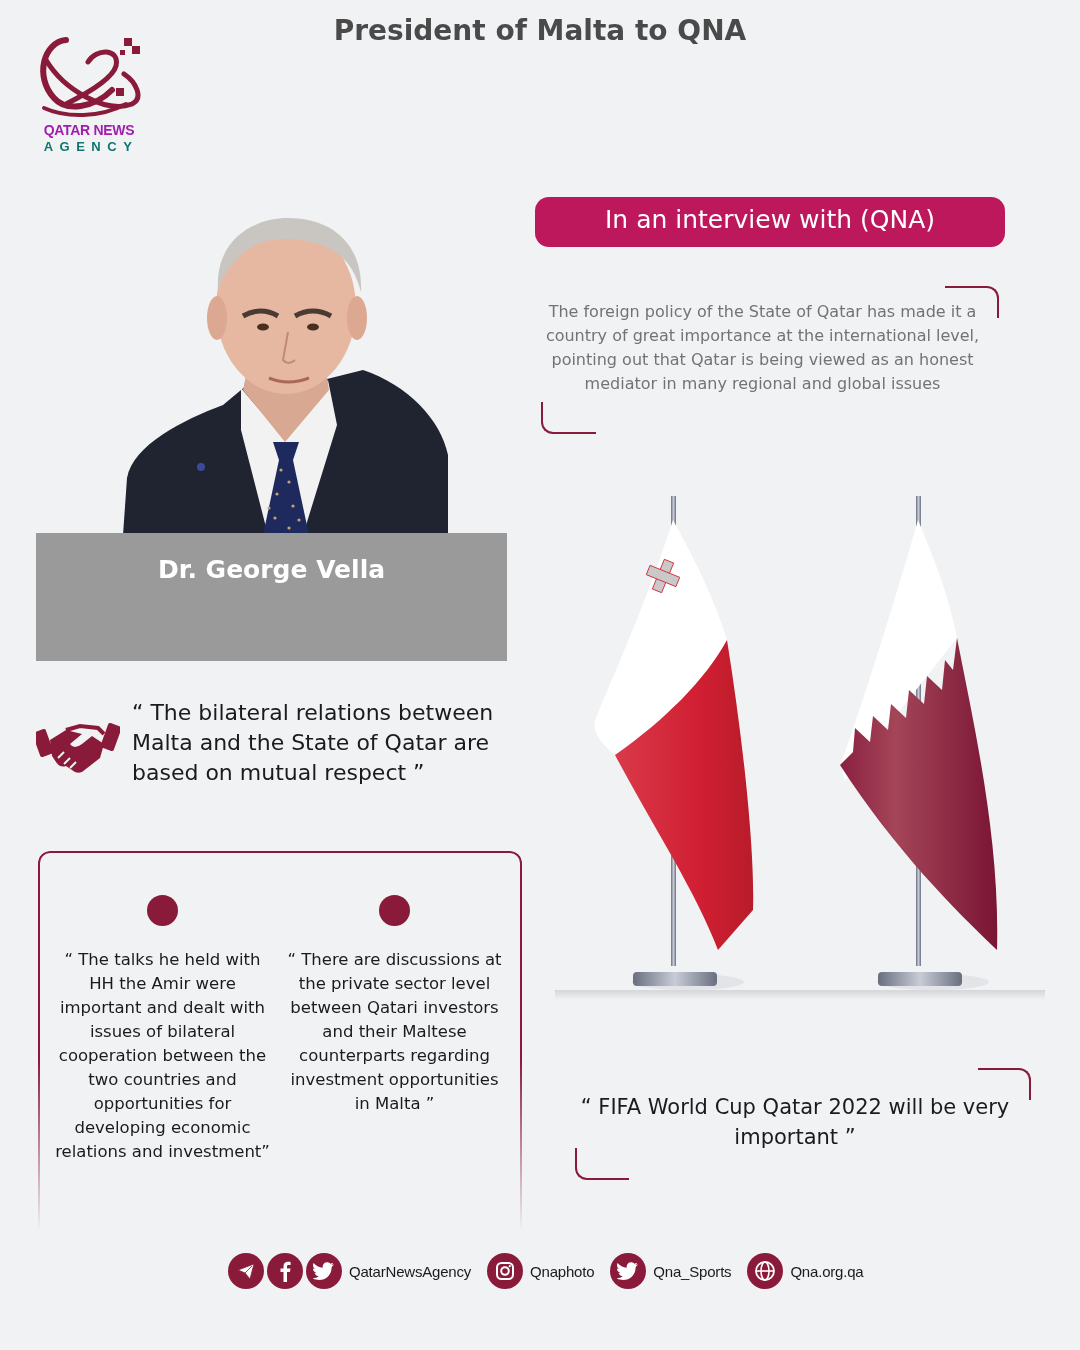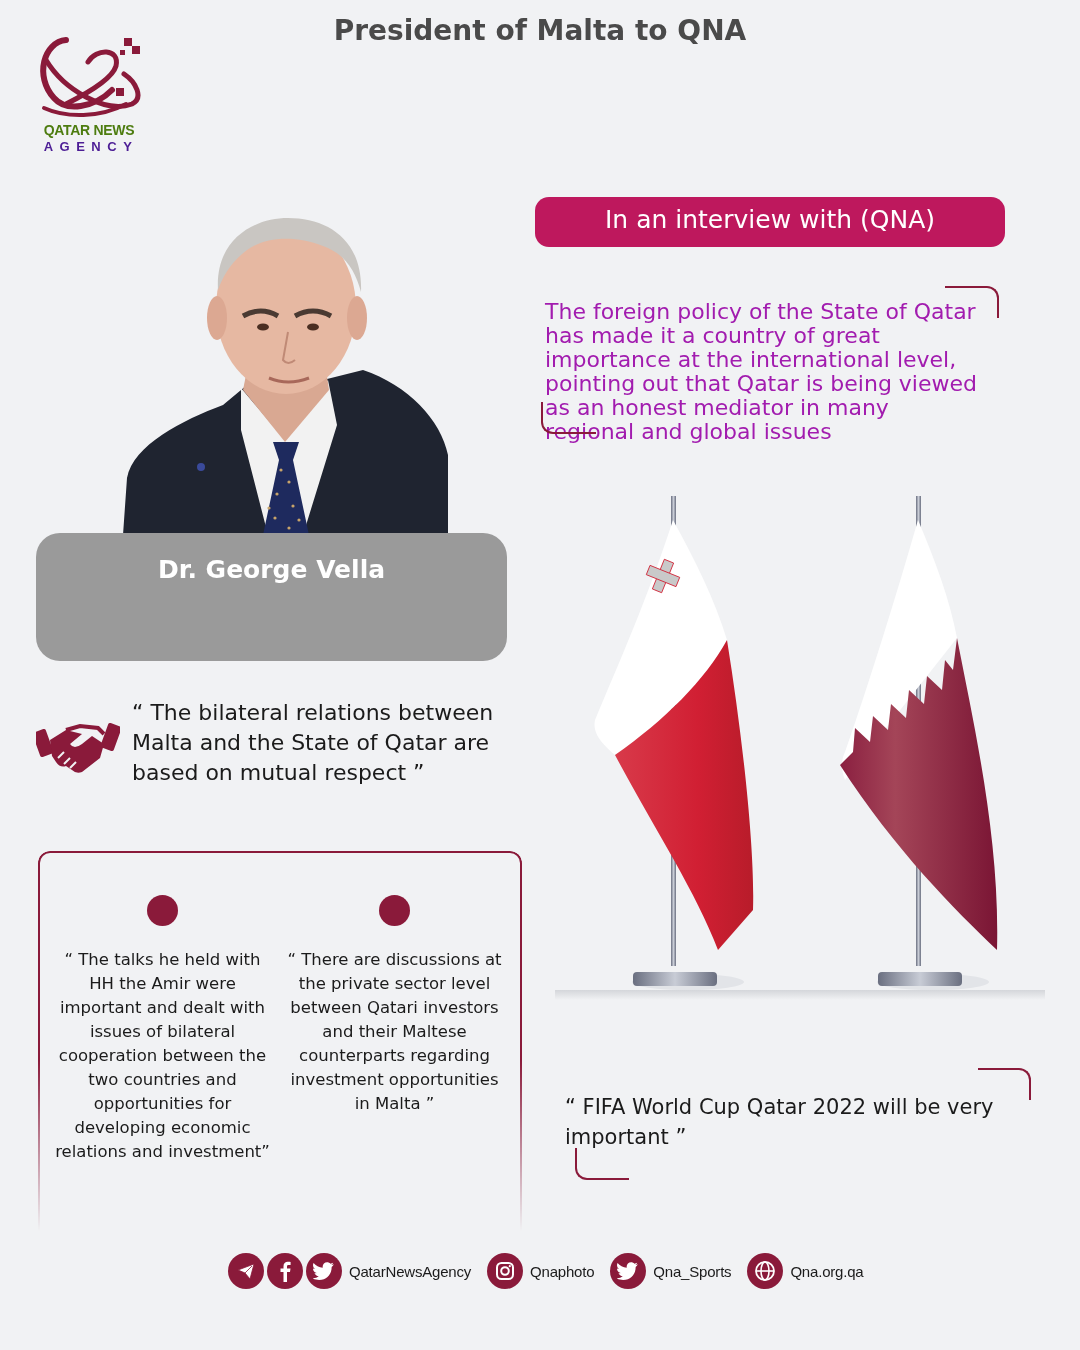--- a/index.html
+++ b/index.html
@@ -12,26 +12,26 @@
     color: #1b1b1b;
   }
   .abs { position: absolute; }
 
   
   .logo { left: 36px; top: 34px; width: 106px; height: 124px; }
   .logo svg { display: block; }
   .logo-text1 {
     position: absolute; left: 0; top: 88px; width: 106px; text-align: center;
     font-family: "Liberation Sans", sans-serif; font-weight: bold; font-size: 14px;
-    color: #4d7c0f; letter-spacing: -0.3px;
+    color: #a21caf; letter-spacing: -0.3px;
   }
   .logo-text2 {
     position: absolute; left: 0; top: 105px; width: 106px; text-align: center;
     font-family: "Liberation Sans", sans-serif; font-weight: bold; font-size: 13px;
-    color: #4c1d95; letter-spacing: 6.5px; padding-left: 4px;
+    color: #0f766e; letter-spacing: 6.5px; padding-left: 4px;
   }
 
   
   .subtitle {
     left: 180px; top: 14px; width: 720px; text-align: center;
     font-size: 28px; color: #4a4a4a; font-weight: bold;
   }
   .title {
     left: 140px; top: 76px; width: 800px; text-align: center;
     font-size: 35px; line-height: 48px; font-weight: bold; color: #8a1a3a;
@@ -42,31 +42,31 @@
     left: 535px; top: 197px; width: 470px; height: 50px;
     background: #be185d; border-radius: 14px;
     color: #ffffff; font-size: 25px; text-align: center; line-height: 46px;
   }
 
   
   .br-tr { border-top: 2px solid #8a1a3a; border-right: 2px solid #8a1a3a; border-top-right-radius: 12px; }
   .br-bl { border-bottom: 2px solid #8a1a3a; border-left: 2px solid #8a1a3a; border-bottom-left-radius: 12px; }
 
   .quote-top {
-    left: 545px; top: 300px; width: 435px; text-align: left;
-    font-size: 22px; line-height: 24px; color: #a21caf;
+    left: 545px; top: 300px; width: 435px; text-align: center;
+    font-size: 16px; line-height: 24px; color: #737373;
   }
 
   
   .portrait { left: 123px; top: 210px; width: 325px; height: 325px; overflow: hidden; }
 
   
   .namecard {
     left: 36px; top: 533px; width: 471px; height: 128px;
-    background: #9a9a9a; border-radius: 24px; text-align: center; color: #fff;
+    background: #9a9a9a; border-radius: 0; text-align: center; color: #fff;
   }
   .namecard .name { margin-top: 22px; font-size: 25px; font-weight: bold; }
   .namecard .role { margin-top: 12px; font-size: 16px; font-weight: bold; }
 
   
   .hs-icon { left: 36px; top: 722px; width: 84px; height: 52px; }
   .hs-quote {
     left: 132px; top: 698px; width: 380px;
     font-size: 22px; line-height: 30px; color: #1b1b1b;
   }
@@ -80,21 +80,21 @@
   }
   .dot { width: 31px; height: 31px; border-radius: 50%; background: #8a1a3a; }
   .col-quote {
     width: 225px; text-align: center; font-size: 16.5px; line-height: 24px; color: #1b1b1b;
   }
 
   
   .flags { left: 555px; top: 490px; width: 490px; height: 520px; }
 
   .quote-fifa {
-    left: 565px; top: 1092px; width: 460px; 
+    left: 565px; top: 1092px; width: 460px; text-align: center;
     font-size: 21px; line-height: 30px; color: #1b1b1b;
   }
 
   
   .footer { left: 228px; top: 1252px; height: 38px; display: flex; align-items: center; }
   .ficon {
     width: 36px; height: 36px; border-radius: 50%; background: #8a1a3a;
     display: flex; align-items: center; justify-content: center; margin-right: 3px;
   }
   .flabel { font-family: "Liberation Sans", sans-serif; font-size: 15px; color: #1b1b1b; margin: 0 16px 0 4px; letter-spacing: -0.2px; }

